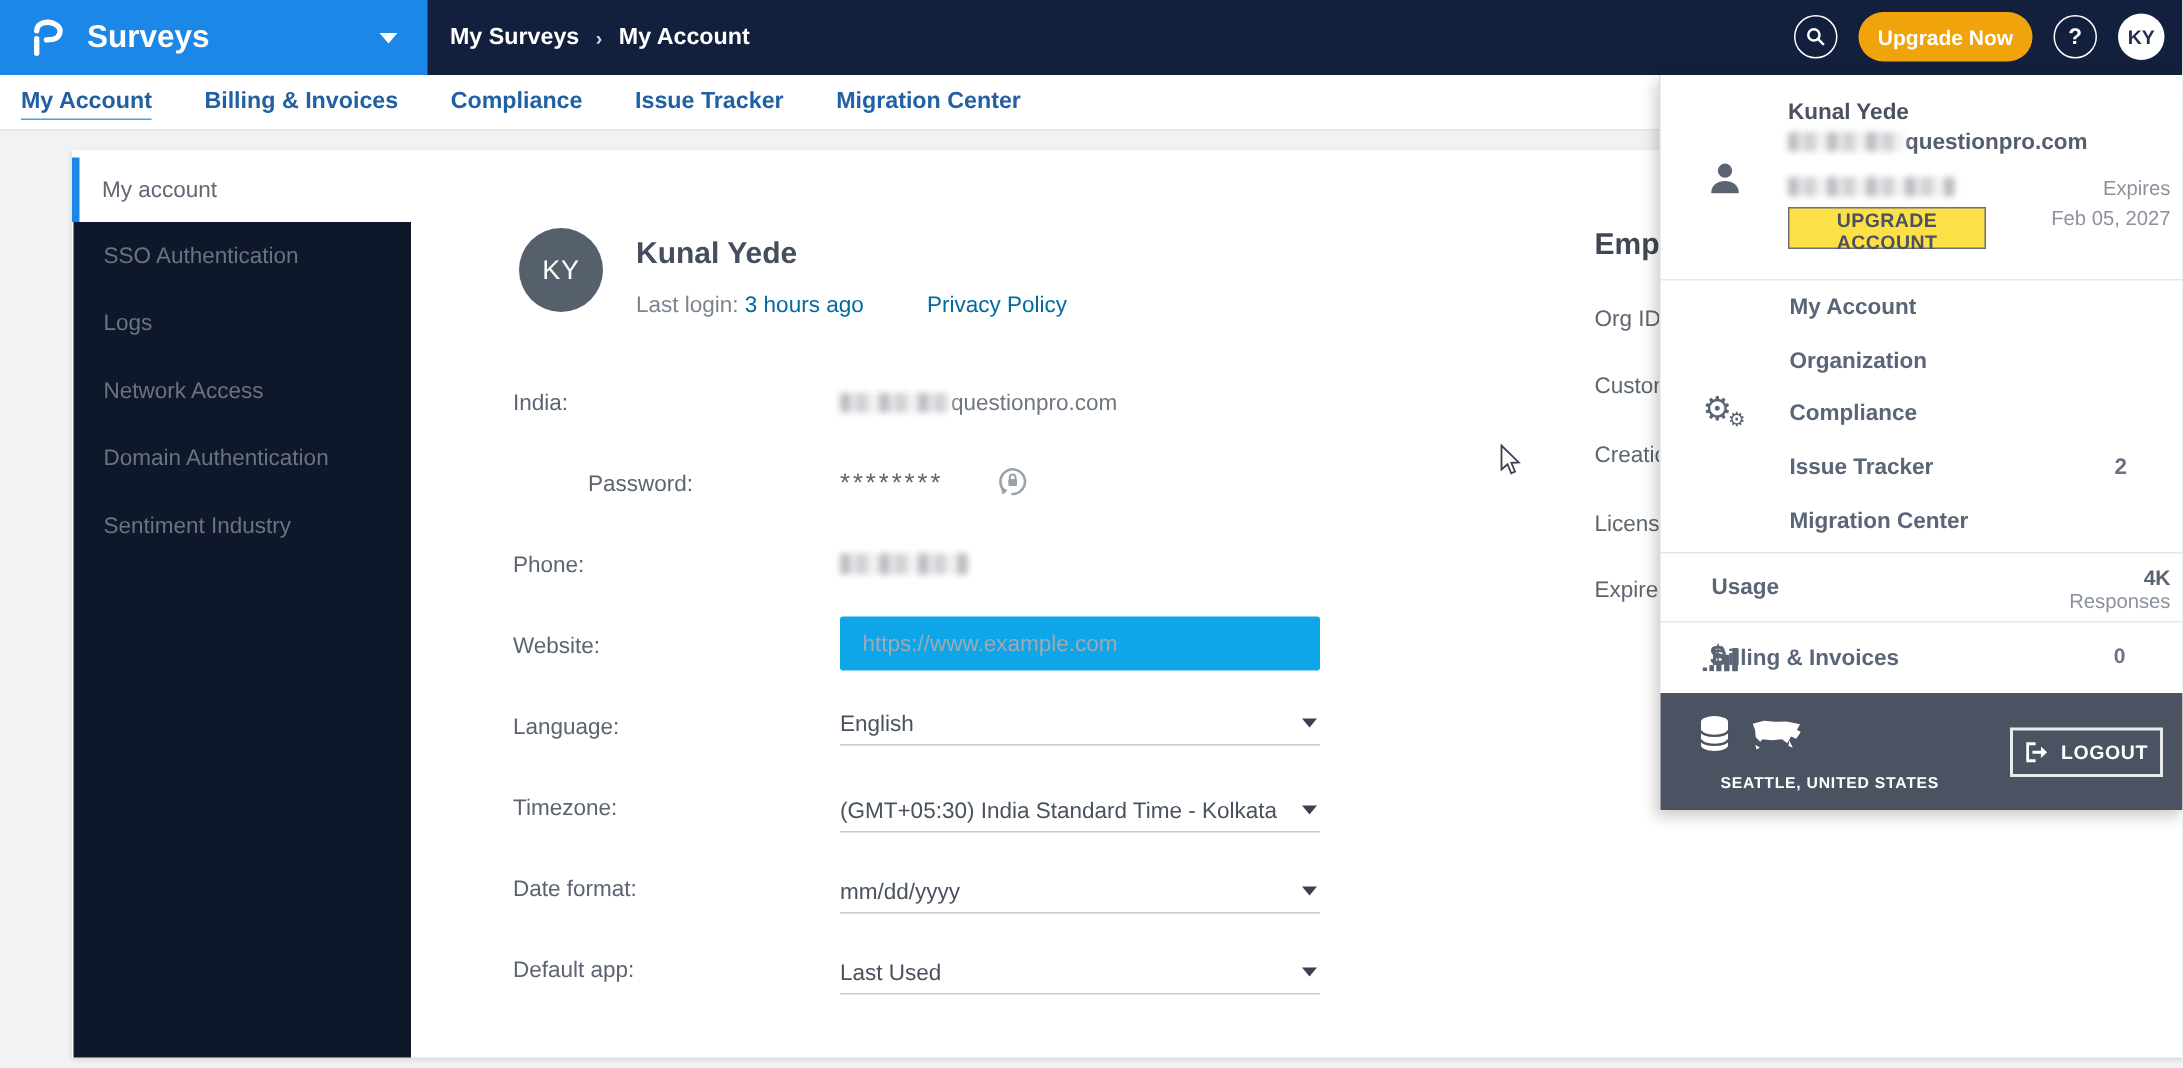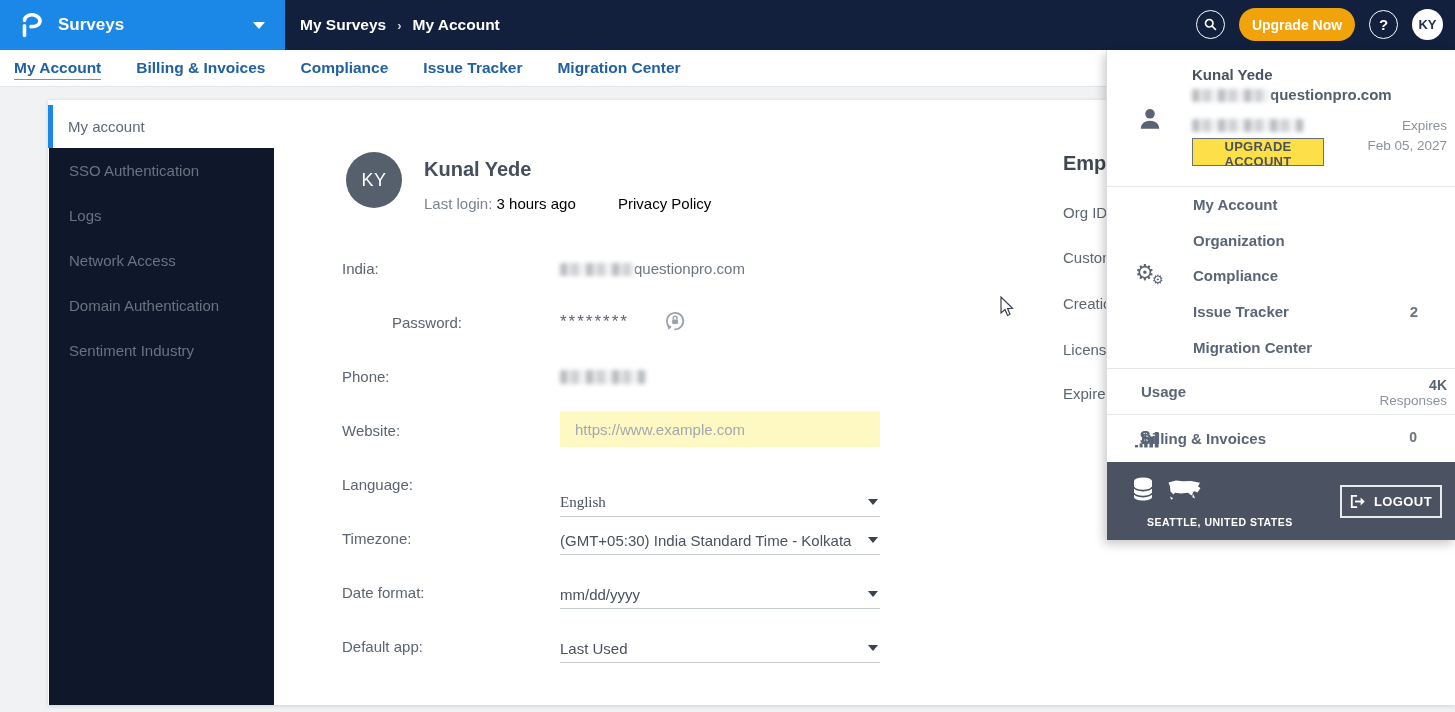--- a/index.html
+++ b/index.html
@@ -3,21 +3,21 @@
 <meta charset="utf-8">
 <style>
   * { margin:0; padding:0; box-sizing:border-box; }
   body { background:#e8eaec; font-family:"Liberation Sans", sans-serif; }
   #screen { position:relative; width:1455px; height:712px; background:#f1f2f3; overflow:hidden; }
 
   
   .topbar { position:absolute; top:0; left:0; width:1455px; height:50px; background:#12203e; }
   .logo-block { position:absolute; left:0; top:0; width:285px; height:50px; background:#1b87e6;
                 display:flex; align-items:center; padding:0 20px; cursor:pointer; }
-  .logo-name { color:#fff; font-size:17px; font-weight:bold; margin-left:12px; }
+  .logo-name { color:#fff; font-size:21px; font-weight:bold; margin-left:12px; }
   .logo-caret { margin-left:auto; width:0; height:0; border-left:6px solid transparent;
                 border-right:6px solid transparent; border-top:7px solid #fff; }
   .breadcrumb { position:absolute; left:300px; top:0; height:50px; display:flex; align-items:center;
                 color:#fff; font-size:15.5px; font-weight:bold; }
   .crumb-sep { color:#cfd6e2; font-size:13px; padding:0 11px; font-weight:bold; }
   .circle-btn { position:absolute; top:10px; width:29px; height:29px; border:1.5px solid #fff;
                 border-radius:50%; display:flex; align-items:center; justify-content:center; cursor:pointer; }
   .upgrade-now { position:absolute; left:1239px; top:8px; width:116px; height:33px; background:#f0a30a;
                  border:none; border-radius:17px; color:#fff; font-size:14px; font-weight:bold;
                  font-family:inherit; cursor:pointer; }
@@ -42,32 +42,32 @@
   .side-gray { position:absolute; left:49px; top:148px; width:225px; height:557px; background:#0f172a; }
   .side-item { height:45px; display:flex; align-items:center; padding-left:20px; color:#6a7380;
                font-size:15px; cursor:pointer; }
 
   
   .avatar-big { position:absolute; left:346px; top:152px; width:56px; height:56px; border-radius:50%;
                 background:#565f6c; color:#fff; font-size:18px; display:flex; align-items:center;
                 justify-content:center; letter-spacing:.5px; }
   .profile-name { position:absolute; left:424px; top:158px; font-size:20px; font-weight:bold; color:#454e5c; }
   .login-row { position:absolute; left:424px; top:195px; font-size:15px; color:#7c848f; }
-  .login-row a { color:#000000; text-decoration:none; cursor:pointer; }
+  .login-row a { color:#0369a1; text-decoration:none; cursor:pointer; }
   .pp-link { margin-left:38px; }
 
   
   .f-label { position:absolute; left:342px; width:170px; font-size:15px; color:#5b6470; }
   .f-value { position:absolute; left:560px; font-size:15px; color:#6e7681; }
   .redact { display:inline-block; height:13px; border-radius:2px; vertical-align:-2px;
             background:repeating-linear-gradient(90deg,#b9bcc0 0 7px,#e8e9ea 7px 11px,#cfd1d4 11px 19px,#f3f3f4 19px 26px);
             filter:blur(2.2px); }
   .pw-mask { font-size:17px; letter-spacing:2px; color:#5b6470; }
   .reset-icon { position:absolute; left:663px; top:309px; cursor:pointer; }
-  .web-input { position:absolute; left:560px; top:411px; width:320px; height:36px; background:#fef9c3;
+  .web-input { position:absolute; left:560px; top:411px; width:320px; height:36px; background:#0ea5e9;
                border:none; border-radius:2px; padding:0 15px; font-size:15px; font-family:inherit; color:#3c434e; }
   .web-input::placeholder { color:#a2a8b0; }
   .select { position:absolute; left:560px; width:320px; height:29px; border-bottom:1px solid #c6cbd1;
             display:flex; align-items:center; cursor:pointer; }
   .select .val { font-size:15px; color:#49525f; }
   .select .caret { margin-left:auto; margin-right:2px; width:0; height:0; border-left:5.5px solid transparent;
                    border-right:5.5px solid transparent; border-top:6.5px solid #3a4250; }
 
   
   .org-panel { position:absolute; left:1063px; top:147px; width:44px; height:280px; overflow:hidden; }
@@ -199,21 +199,21 @@
 
   <div class="f-label" style="top:368px;">Phone:</div>
   <div class="f-value" style="top:368px;">
     <span class="redact" style="width:86px;height:14px;"></span>
   </div>
 
   <div class="f-label" style="top:422px;">Website:</div>
   <input class="web-input" placeholder="https://www.example.com" style="">
 
   <div class="f-label" style="top:476px;">Language:</div>
-  <div class="select" style="top:488px;font-family:Liberation Serif, serif;">
+  <div class="select" style="top:468px;">
     <span class="val">English</span>
       <span class="caret"></span>
   </div>
 
   <div class="f-label" style="top:530px;">Timezone:</div>
   <div class="select" style="top:526px;">
     <span class="val">(GMT+05:30) India Standard Time - Kolkata</span>
       <span class="caret"></span>
   </div>
 

